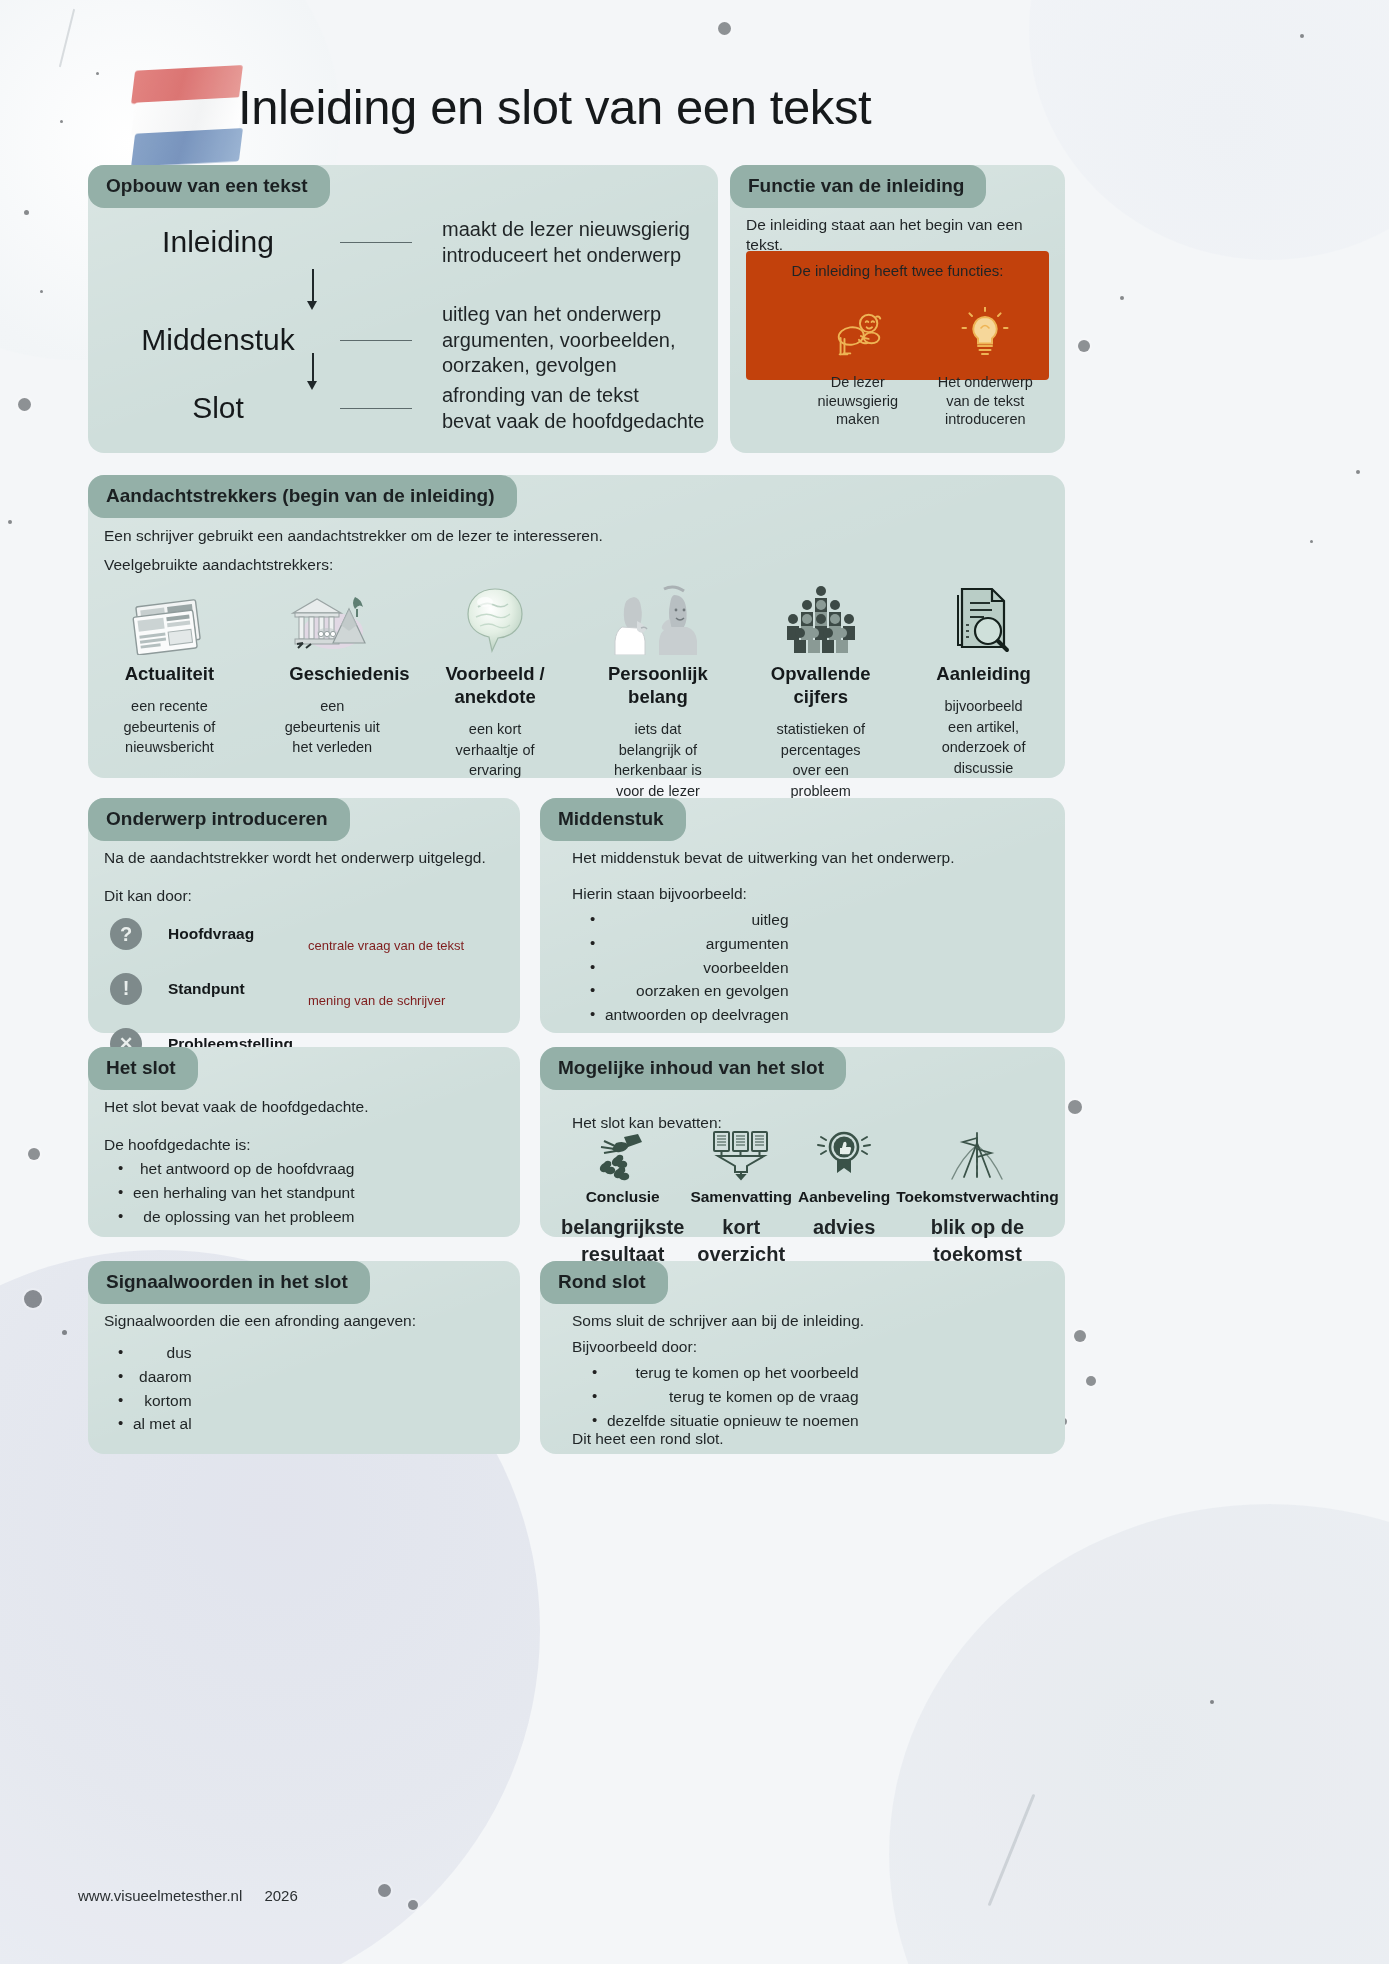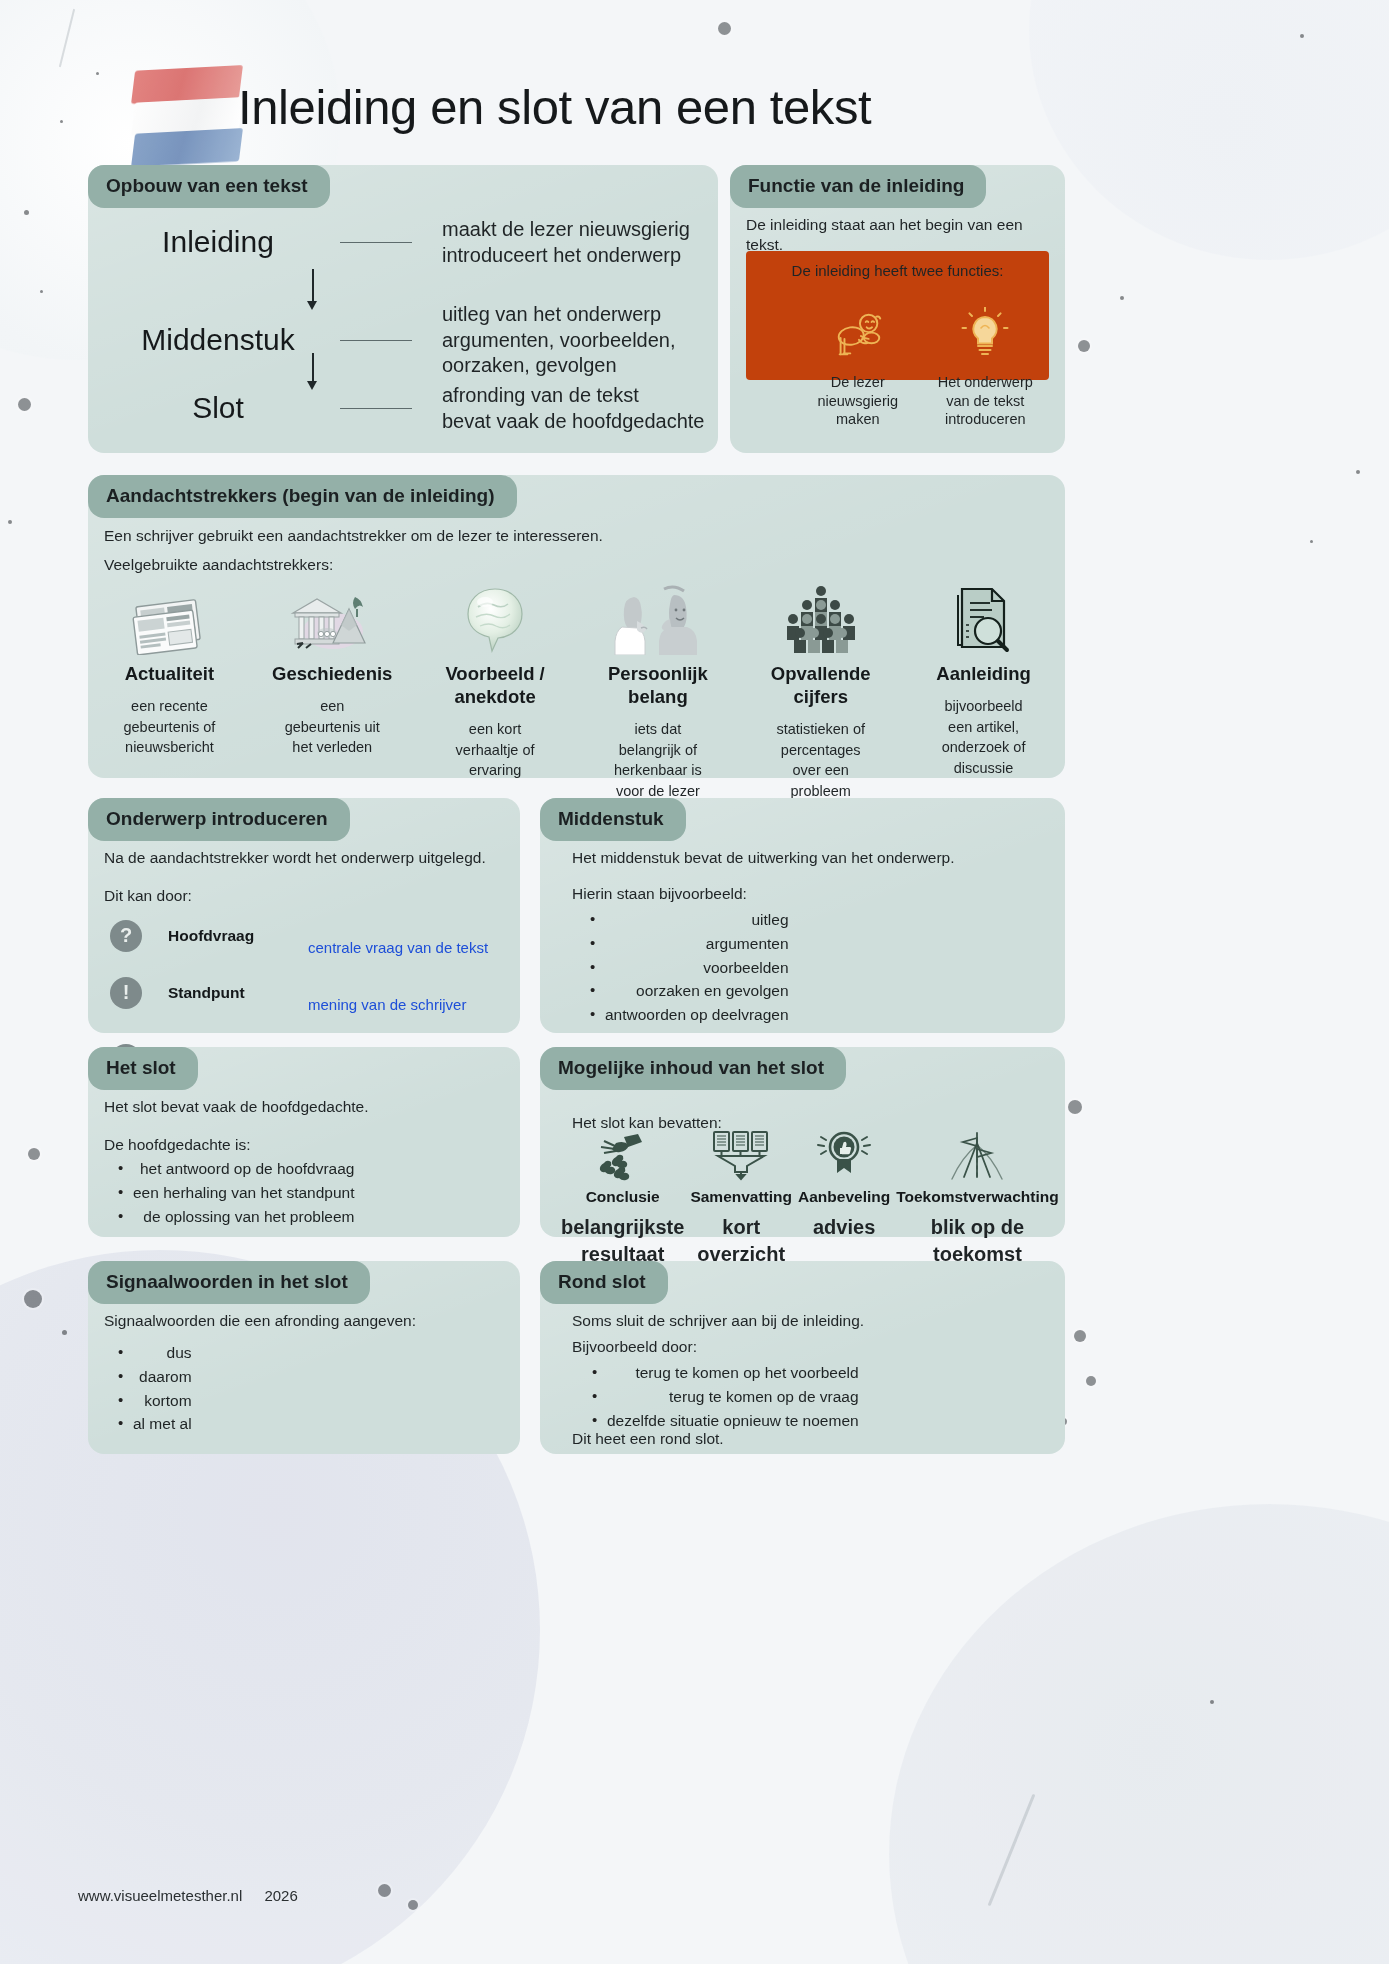--- a/index.html
+++ b/index.html
@@ -121,21 +121,21 @@
   #card-signaal  { left: 88px; top: 1261px; width: 432px; height: 193px; }
   #card-rondslot { left: 540px; top: 1261px; width: 525px; height: 193px; }
 
   .rowline { display: flex; align-items: center; margin-bottom: 14px; }
   .circ-icon {
     width: 32px; height: 32px; border-radius: 50%; background: #7e8a8b;
     color: #e9eeec; font-size: 20px; font-weight: bold;
     display: flex; align-items: center; justify-content: center; flex: none;
   }
   .rl-term { width: 140px; margin-left: 26px; font-size: 15.5px; font-weight: bold; color: #14181a; }
-  .rl-desc { font-size: 15px; color: #1d4ed8; margin-top: 24px; }
+  .rl-desc { font-size: 13px; color: #7f1d1d; margin-top: 24px; }
 
   ul.bul { list-style: none; text-align: right; }
   ul.bul li { position: relative; padding-left: 17px; font-size: 15.5px; margin-bottom: 4px; }
   ul.bul li::before {
     content: "•"; position: absolute; left: 2px; top: -1px; font-size: 15px; color: #222;
   }
 
   .slot-grid { position: absolute; display: flex; width: 100%; }
   .slot-col { flex: 1; text-align: center; padding: 0 3px; }
   .slot-icon { height: 56px; display:flex; align-items:flex-end; justify-content:center; margin-bottom: 6px; }
@@ -333,21 +333,21 @@
             <path d="M68 10 q-4 6 0 12 q4 -6 8 -2 q-2 -8 -8 -10z" fill="#5f7f73"></path>
             <path d="M70 22 v8" stroke="#5f7f73" stroke-width="2"></path>
             <ellipse cx="40" cy="46" rx="10" ry="5" fill="#bcc5c5" opacity=".5"></ellipse>
             <circle cx="34" cy="47" r="2.6" fill="#fff" stroke="#8d9898" stroke-width=".9"></circle>
             <circle cx="40" cy="47" r="2.6" fill="#fff" stroke="#8d9898" stroke-width=".9"></circle>
             <circle cx="46" cy="47" r="2.6" fill="#fff" stroke="#8d9898" stroke-width=".9"></circle>
             <path d="M16 56 l-5 5 M16 56 l-6 1" stroke="#2c3535" stroke-width="2"></path>
             <path d="M24 57 l-5 4" stroke="#2c3535" stroke-width="2"></path>
           </svg>
         </div>
-        <div class="att-label" style="white-space:pre-line;">Geschiedenis</div>
+        <div class="att-label" style="white-space:pre-line;text-align:right;">Geschiedenis</div>
         <div class="att-desc" style="white-space:pre-line;">een
 gebeurtenis uit
 het verleden</div>
       </div>
 
       <div class="att-col">
         <div class="att-icon">
           <svg width="74" height="72" viewBox="0 0 74 72">
             <defs>
               <radialGradient id="bub" cx="42%" cy="32%" r="70%">

